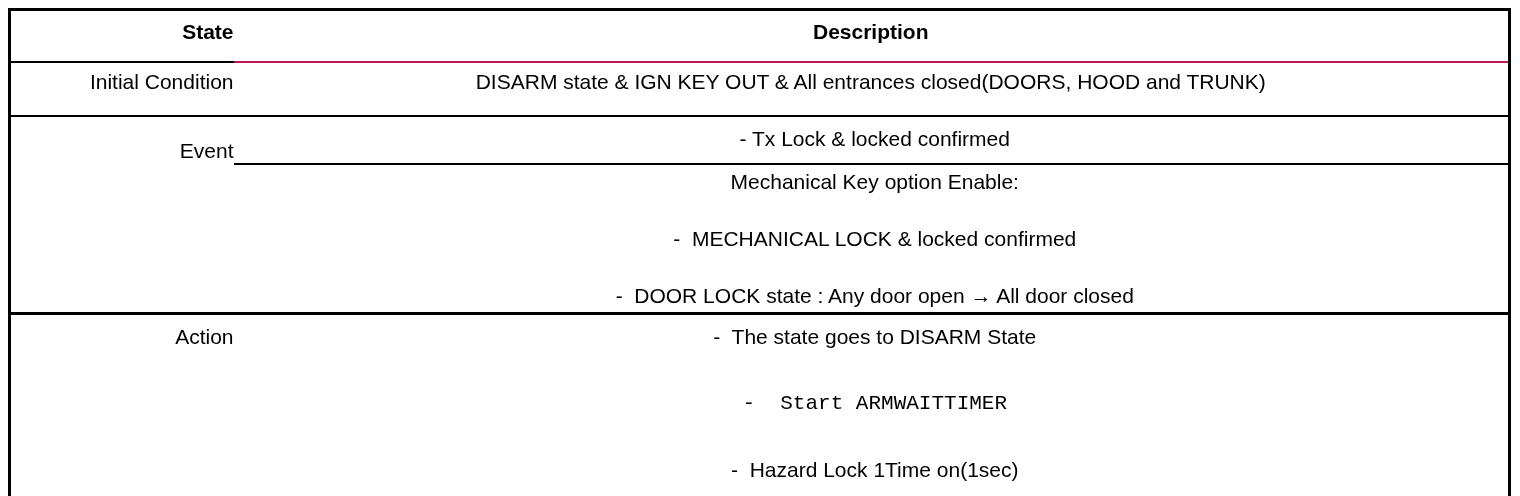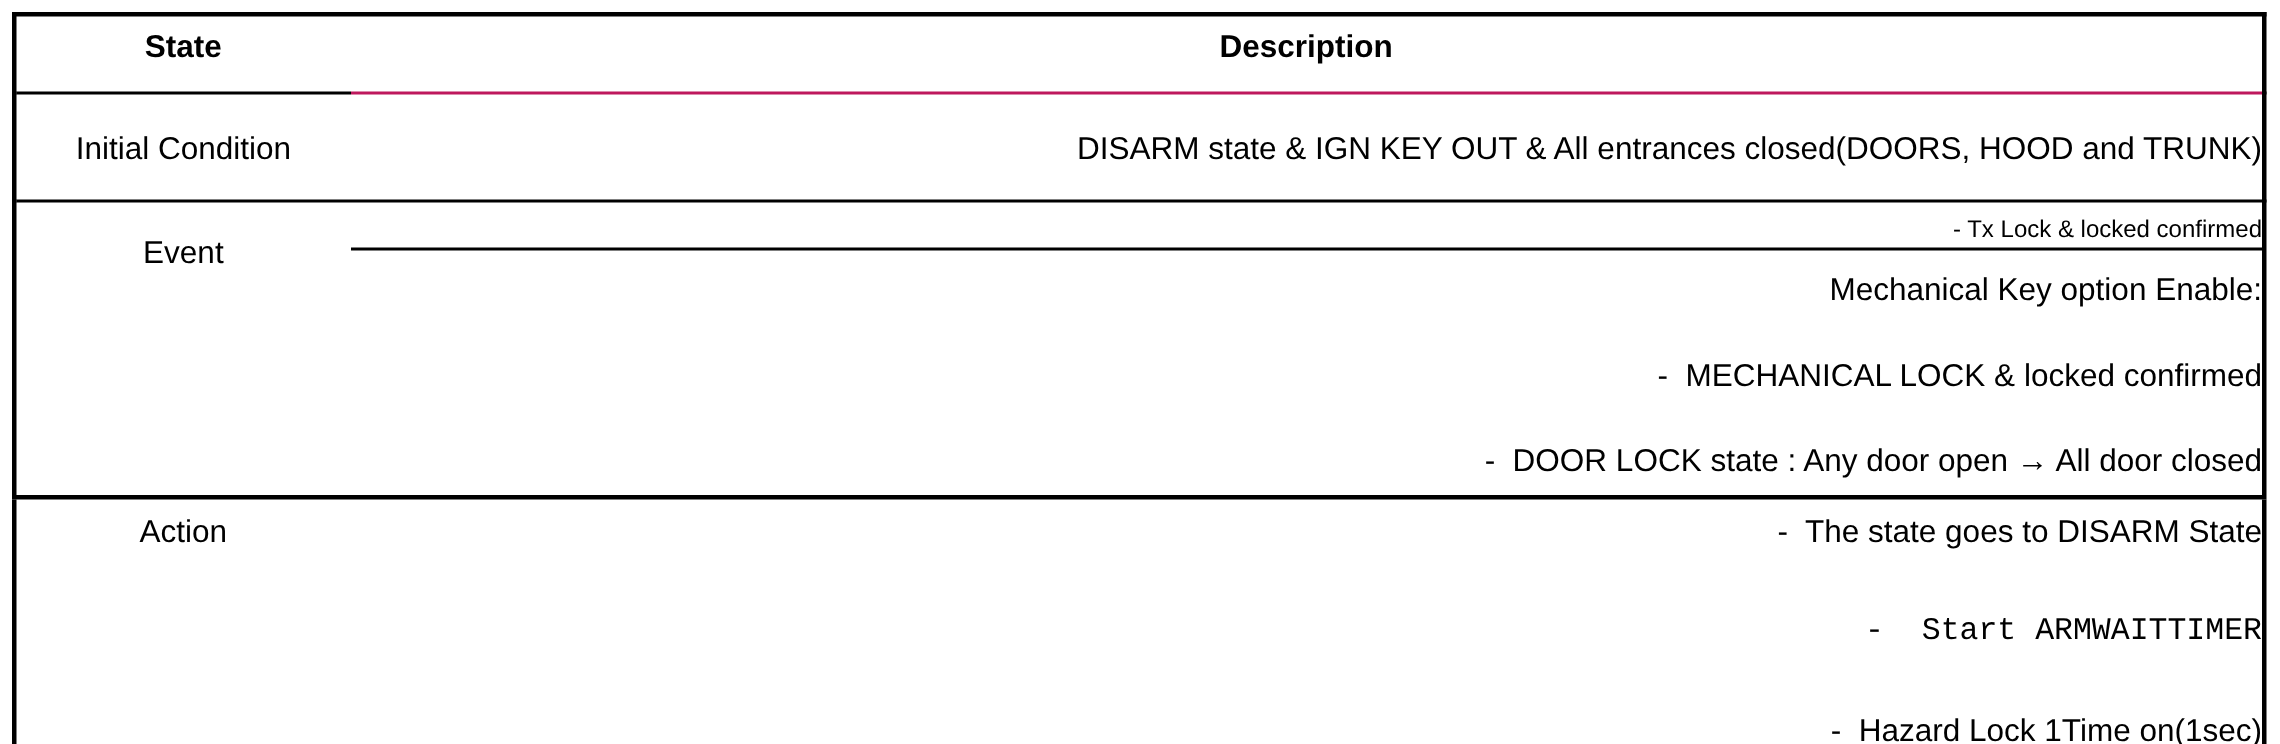--- a/index.html
+++ b/index.html
@@ -40,28 +40,28 @@
   .spec-table td,
   .spec-table th {
     border: 0;
     padding: 0;
     vertical-align: top;
     background: #ffffff;
   }
 
   
   .cell-state {
-    text-align: center;
+    text-align: right;
     font-size: 21px;
     line-height: 1;
     padding: 11px 6px 0 6px;
     border-right: 3px solid #000000;
   }
   .cell-desc {
-    text-align: right;
+    text-align: center;
     font-size: 21px;
     line-height: 1;
     padding: 11px 0 0 8px;
   }
 
   
   .row-header .cell-state,
   .row-header .cell-desc {
     font-weight: bold;
     font-size: 21px;
@@ -69,48 +69,48 @@
     padding-top: 10px;
   }
   .row-header .cell-desc { text-align: center; padding-left: 0; }
   .row-header .cell-state { border-bottom: 2px solid #000000; }
   .row-header .cell-desc  { border-bottom: 2px solid #be185d; }
 
   
   .row-initial .cell-state,
   .row-initial .cell-desc {
     height: 44px;
-    padding-top: 26px;
+    padding-top: 8px;
   }
   .row-initial .cell-state { border-bottom: 2px solid #000000; }
   .row-initial .cell-desc  { border-bottom: 2px solid #000000; }
 
   
   .row-event .cell-state {
     height: 172px;
     padding-top: 23px;
     border-bottom: 3px solid #000000;
   }
   .row-event .cell-desc {
     padding: 0;
     height: 172px;
     border-bottom: 3px solid #000000;
   }
 
   .evt-block-a {
-    height: 32px;
+    height: 48px;
     padding: 11px 0 0 8px;
     border-bottom: 2px solid #000000;
     box-sizing: border-box;
-    font-size: 16px;
+    font-size: 21px;
     line-height: 1;
   }
   .evt-block-b {
     height: 128px;
-    padding: 16px 0 0 8px;
+    padding: 6px 0 0 8px;
     box-sizing: border-box;
     font-size: 21px;
     line-height: 1;
   }
 
   
   .row-action .cell-state {
     height: 180px;
     padding-top: 11px;
   }

